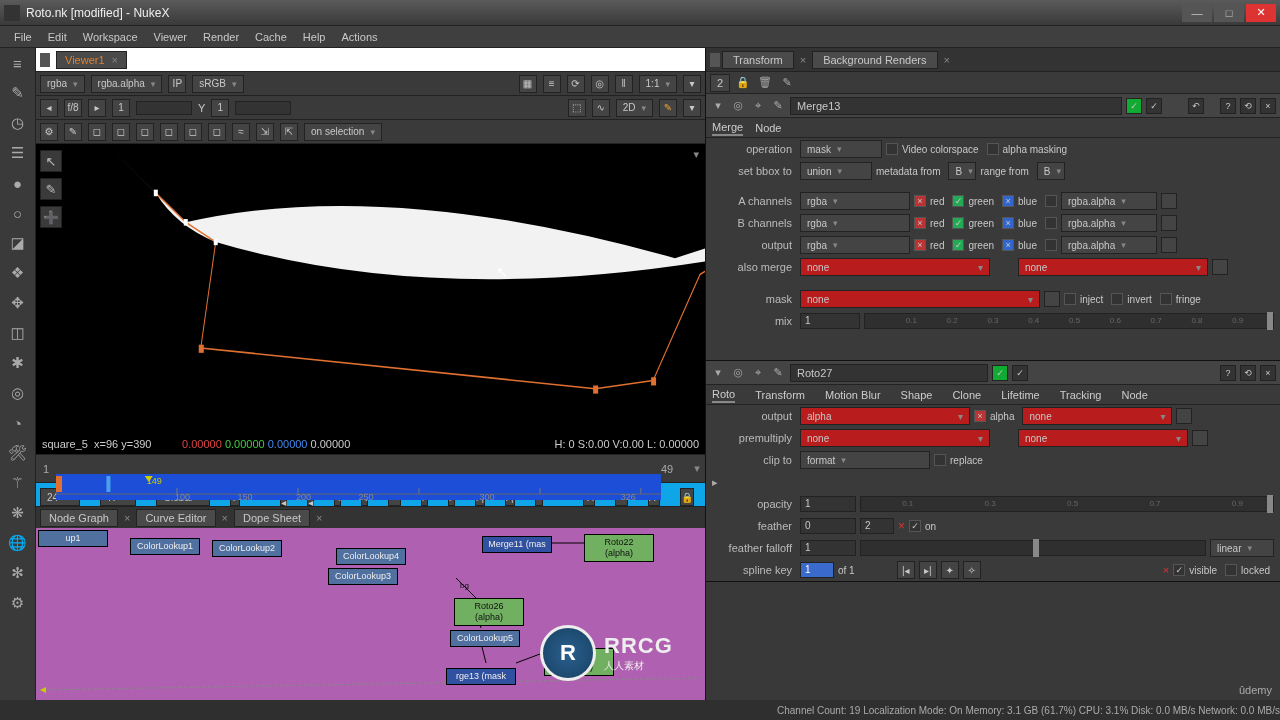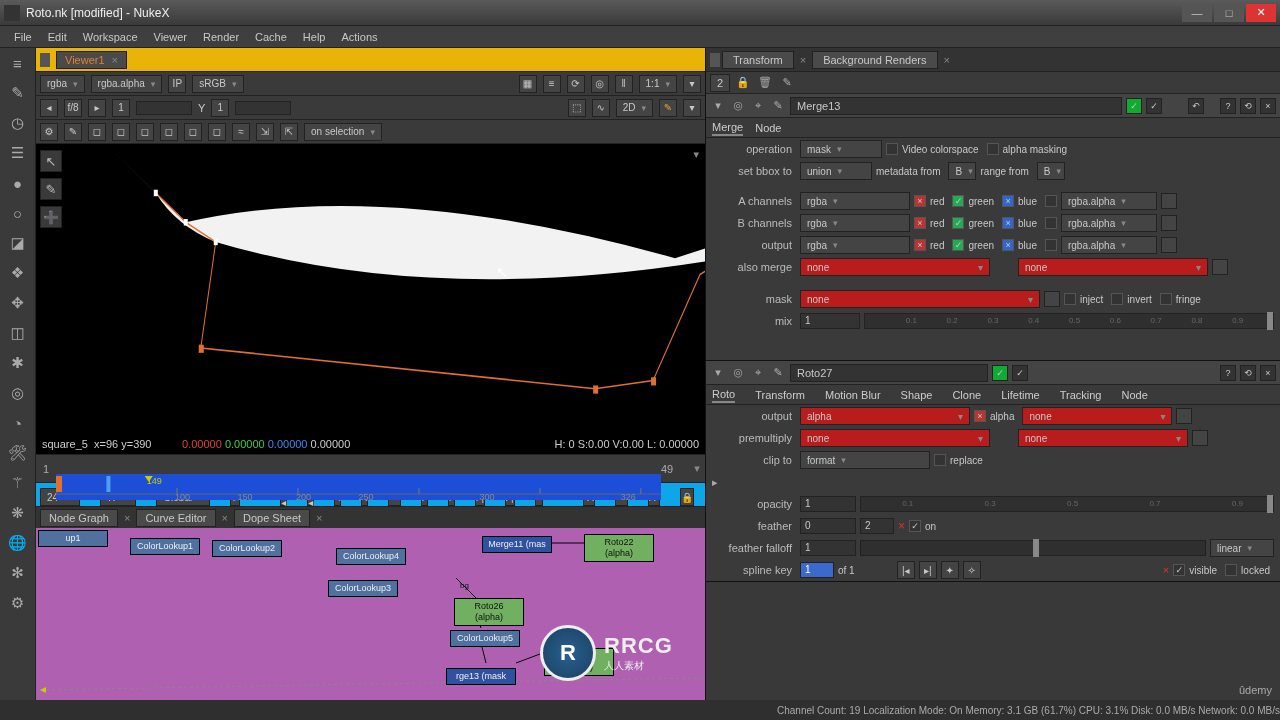--- a/index.html
+++ b/index.html
@@ -21,21 +21,21 @@
 
 .leftstrip { position: absolute; left: 0; top: 48px; width: 36px; bottom: 20px; background: #3a3a3a; border-right: 1px solid #222; display: flex; flex-direction: column; align-items: center; padding-top: 4px; gap: 8px; }
 .leftstrip .ico { width: 22px; height: 22px; color: #aaa; display: flex; align-items: center; justify-content: center; font-size: 15px; }
 
 
 .main { position: absolute; left: 36px; top: 48px; right: 0; bottom: 20px; display: flex; }
 .leftcol { width: 670px; display: flex; flex-direction: column; border-right: 1px solid #111; }
 .rightcol { flex: 1; display: flex; flex-direction: column; }
 
 
-.panetabs { height: 24px; background: #eab308; display: flex; align-items: center; padding: 0 4px; border-bottom: 1px solid #222; }
+.panetabs { height: 24px; background: #ffffff; display: flex; align-items: center; padding: 0 4px; border-bottom: 1px solid #222; }
 .panetabs .handle { width: 10px; height: 14px; background: #555; margin-right: 6px; }
 .panetabs .tab { background: #4a4a4a; padding: 2px 8px; border: 1px solid #222; color: #e08030; font-size: 11px; }
 .panetabs .tabclose { margin-left: 4px; color: #888; }
 
 
 .vrow { height: 24px; background: #3a3a3a; display: flex; align-items: center; padding: 0 4px; gap: 6px; border-bottom: 1px solid #222; }
 .dd { background: #444; border: 1px solid #222; padding: 1px 6px; height: 18px; display: inline-flex; align-items: center; gap: 4px; font-size: 10px; }
 .dd::after { content: "▾"; font-size: 9px; color: #888; margin-left: 2px; }
 .tbtn { width: 18px; height: 18px; background: #444; border: 1px solid #222; display:inline-flex; align-items:center; justify-content:center; font-size:10px; }
 
@@ -318,21 +318,21 @@
         <line x1="480" y1="135" x2="520" y2="120" stroke="#000"></line>
         <line x1="495" y1="15" x2="550" y2="15" stroke="#000"></line>
         <line x1="4" y1="162" x2="666" y2="150" stroke="#888" stroke-dasharray="3 3"></line>
         <text x="424" y="60" font-size="8" fill="#111">bg</text>
         <text x="520" y="118" font-size="8" fill="#111">bg</text>
       </svg>
       <div class="node blue" style="left:2px;top:2px">up1</div>
       <div class="node blue" style="left:94px;top:10px">ColorLookup1</div>
       <div class="node blue" style="left:176px;top:12px">ColorLookup2</div>
       <div class="node blue" style="left:300px;top:20px">ColorLookup4</div>
-      <div class="node blue" style="left:292px;top:52px">ColorLookup3</div>
+      <div class="node blue" style="left:292px;top:40px">ColorLookup3</div>
       <div class="node dark" style="left:446px;top:8px">Merge11 (mas</div>
       <div class="node green" style="left:548px;top:6px"><span>Roto22</span><br><span>(alpha)</span></div>
       <div class="node green" style="left:418px;top:70px"><span>Roto26</span><br><span>(alpha)</span></div>
       <div class="node blue" style="left:414px;top:102px">ColorLookup5</div>
       <div class="node green" style="left:508px;top:120px"><span>Roto27</span><br><span>(alpha)</span></div>
       <div class="node dark" style="left:410px;top:140px">rge13 (mask</div>
       <div class="dnarrow">◂</div>
     </div>
   </div>
 

